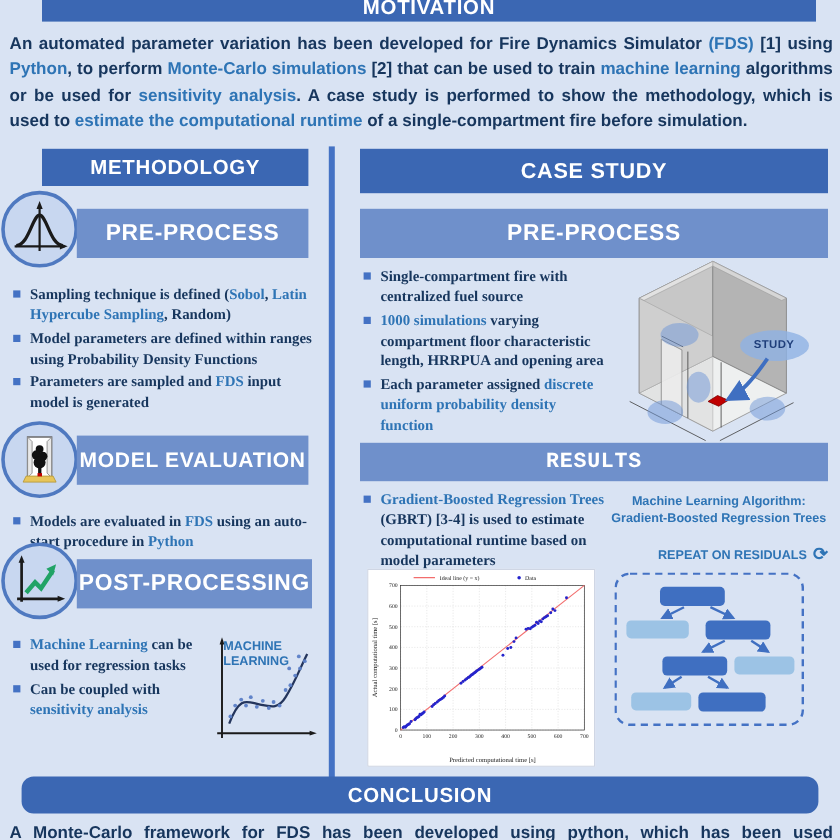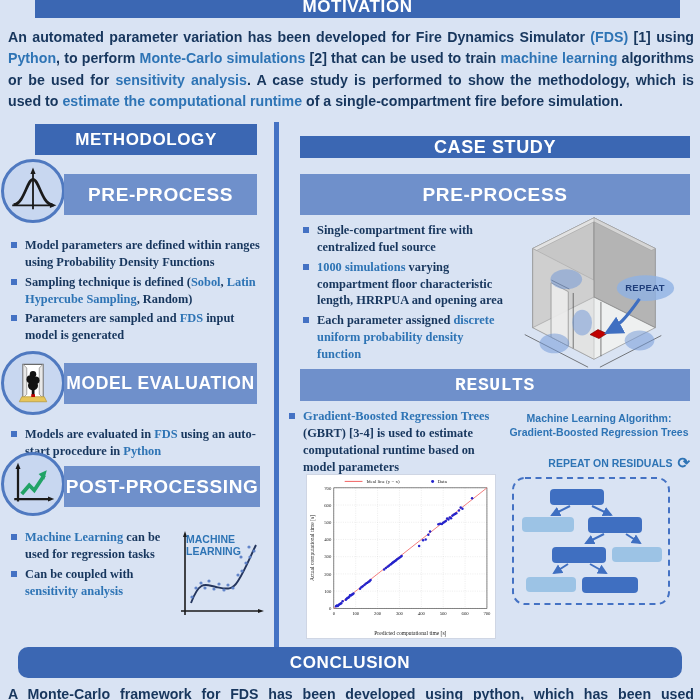--- a/index.html
+++ b/index.html
@@ -56,22 +56,22 @@
       <polygon points="20,2 18,7 22,7" fill="#1a1a1a"></polygon>
       <line x1="4" y1="31" x2="36" y2="31" stroke="#1a1a1a" stroke-width="1.4"></line>
       <polygon points="38,31 33,29 33,33" fill="#1a1a1a"></polygon>
       <path d="M5 30.5 C13 30.5 15.5 11 20 11 C24.5 11 27 30.5 35 30.5" fill="none" stroke="#1a1a1a" stroke-width="2.1"></path>
     </svg>
   </div>
   <div class="bar med abs" style="left:64px;top:174px;width:193px;height:41px;font-size:19px;">
     <span>PRE-PROCESS</span>
   </div>
   <ul class="bullets abs" style="left:10px;top:237px;width:252px;">
+    <li><span>Sampling technique is defined (</span><span class="hl">Sobol</span><span>, </span><span class="hl">Latin Hypercube Sampling</span><span>, Random)</span></li>
     <li><span>Model parameters are defined within ranges using Probability Density Functions</span></li>
-    <li><span>Sampling technique is defined (</span><span class="hl">Sobol</span><span>, </span><span class="hl">Latin Hypercube Sampling</span><span>, Random)</span></li>
     <li><span>Parameters are sampled and </span><span class="hl">FDS</span><span> input model is generated</span></li>
   </ul>
 
   <div class="icon-circle abs" style="left:1px;top:351px;">
     <svg width="50" height="50" viewBox="0 0 40 40">
       <polygon points="12,5 28,5 28,32 12,32" fill="#ffffff" stroke="#6a6a6a" stroke-width="1"></polygon>
       <polygon points="12,5 15,8 15,29 12,32" fill="#e8e8e8" stroke="#8a8a8a" stroke-width=".6"></polygon>
       <polygon points="28,5 25,8 25,29 28,32" fill="#e8e8e8" stroke="#8a8a8a" stroke-width=".6"></polygon>
       <polygon points="11,31 29,31 31,35 9,35" fill="#e7c55a" stroke="#b79a3c" stroke-width=".6"></polygon>
       <circle cx="20" cy="13" r="2.6" fill="#111"></circle>
@@ -132,21 +132,21 @@
           <circle cx="76" cy="24" r="1.6"></circle>
         <circle cx="71" cy="20" r="1.6"></circle>
           <circle cx="63" cy="30" r="1.6"></circle>
       </g>
     </svg>
     <div class="ml-label">MACHINE LEARNING</div>
   </div>
 
   <div class="divider abs" style="left:274px;top:122px;width:5px;height:530px;"></div>
 
-  <div class="bar dark abs" style="left:300px;top:124px;width:390px;height:22px;font-size:18px;margin-top:12px;">
+  <div class="bar dark abs" style="left:300px;top:124px;width:390px;height:37px;font-size:18px;">
     <span>CASE STUDY</span>
   </div>
   <div class="bar med abs" style="left:300px;top:174px;width:390px;height:41px;font-size:19px;">
     <span>PRE-PROCESS</span>
   </div>
   <ul class="bullets abs" style="left:302px;top:222px;width:208px;">
     <li><span>Single-compartment fire with centralized fuel source</span></li>
     <li><span class="hl">1000 simulations</span><span> varying compartment floor characteristic length, HRRPUA and opening area</span></li>
     <li><span>Each parameter assigned </span><span class="hl">discrete uniform probability density function</span></li>
     <li><span>Elapsed time is collected for each simulation</span></li>
@@ -183,27 +183,27 @@
         <ellipse cx="88" cy="126" rx="10" ry="13"></ellipse>
         <ellipse cx="60" cy="147" rx="15" ry="10"></ellipse>
         <ellipse cx="146" cy="144" rx="15" ry="10"></ellipse>
       </g>
 
       <polygon points="96,138 104,133 113,137 105,142" fill="#c00000" stroke="#7f0000" stroke-width=".7"></polygon>
 
       <ellipse cx="152" cy="91" rx="29" ry="13" fill="#8fb1e3" opacity=".8"></ellipse>
       <path d="M146 102 C132 122 124 130 113 136" fill="none" stroke="#3f6fc1" stroke-width="3.2" marker-end="url(#ar2)"></path>
     </svg>
-    <span class="hrrpua-label">REPEAT</span>
+    <span class="hrrpua-label">STUDY</span>
   </div>
 
   <div class="bar med abs" style="left:300px;top:369px;width:390px;height:32px;font-size:18px;font-family:Liberation Mono, monospace;">
     <span>RESULTS</span>
   </div>
-  <ul class="bullets abs" style="left:288px;top:408px;width:206px;">
+  <ul class="bullets abs" style="left:302px;top:408px;width:206px;">
     <li><span class="hl">Gradient-Boosted Regression Trees</span><span> (GBRT) [3-4] is used to estimate computational runtime based on model parameters</span></li>
   </ul>
 
   <div class="caption abs" style="left:508px;top:411px;width:182px;">
     <div>Machine Learning Algorithm:</div>
     <div>Gradient-Boosted Regression Trees</div>
   </div>
 
   <div class="repeat-row abs" style="left:508px;top:455px;width:182px;">
     <span>REPEAT ON RESIDUALS</span>

